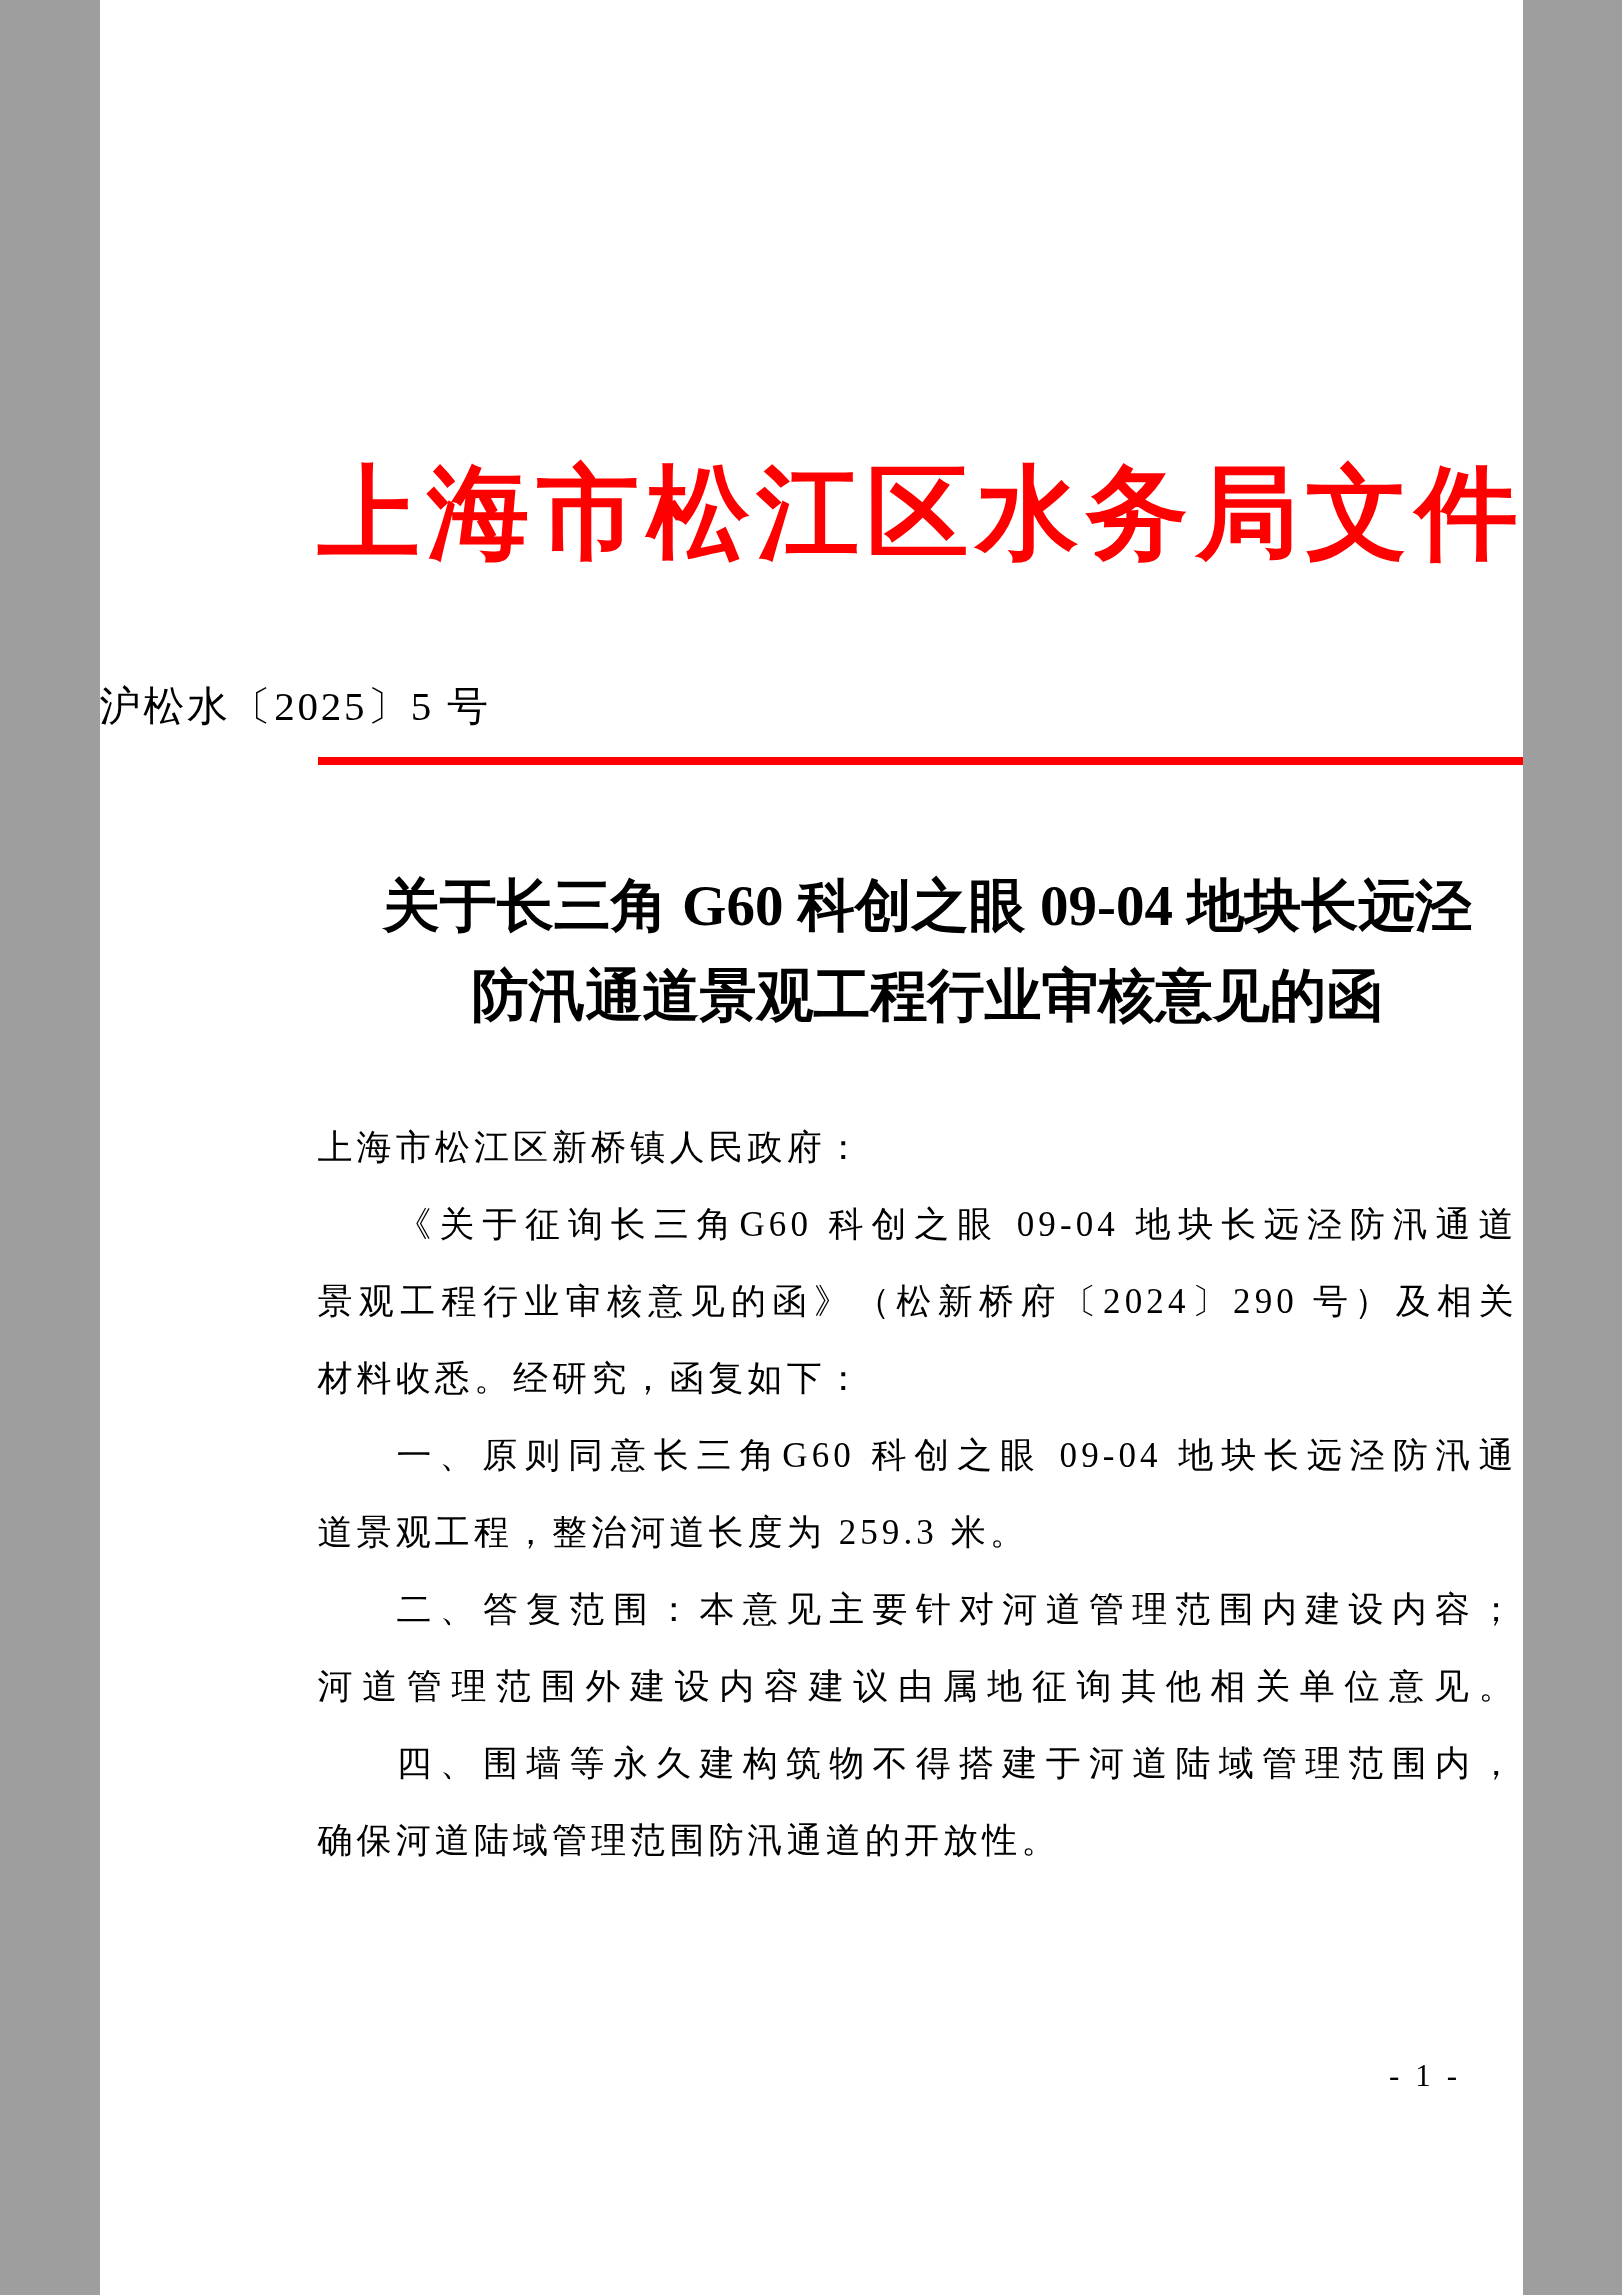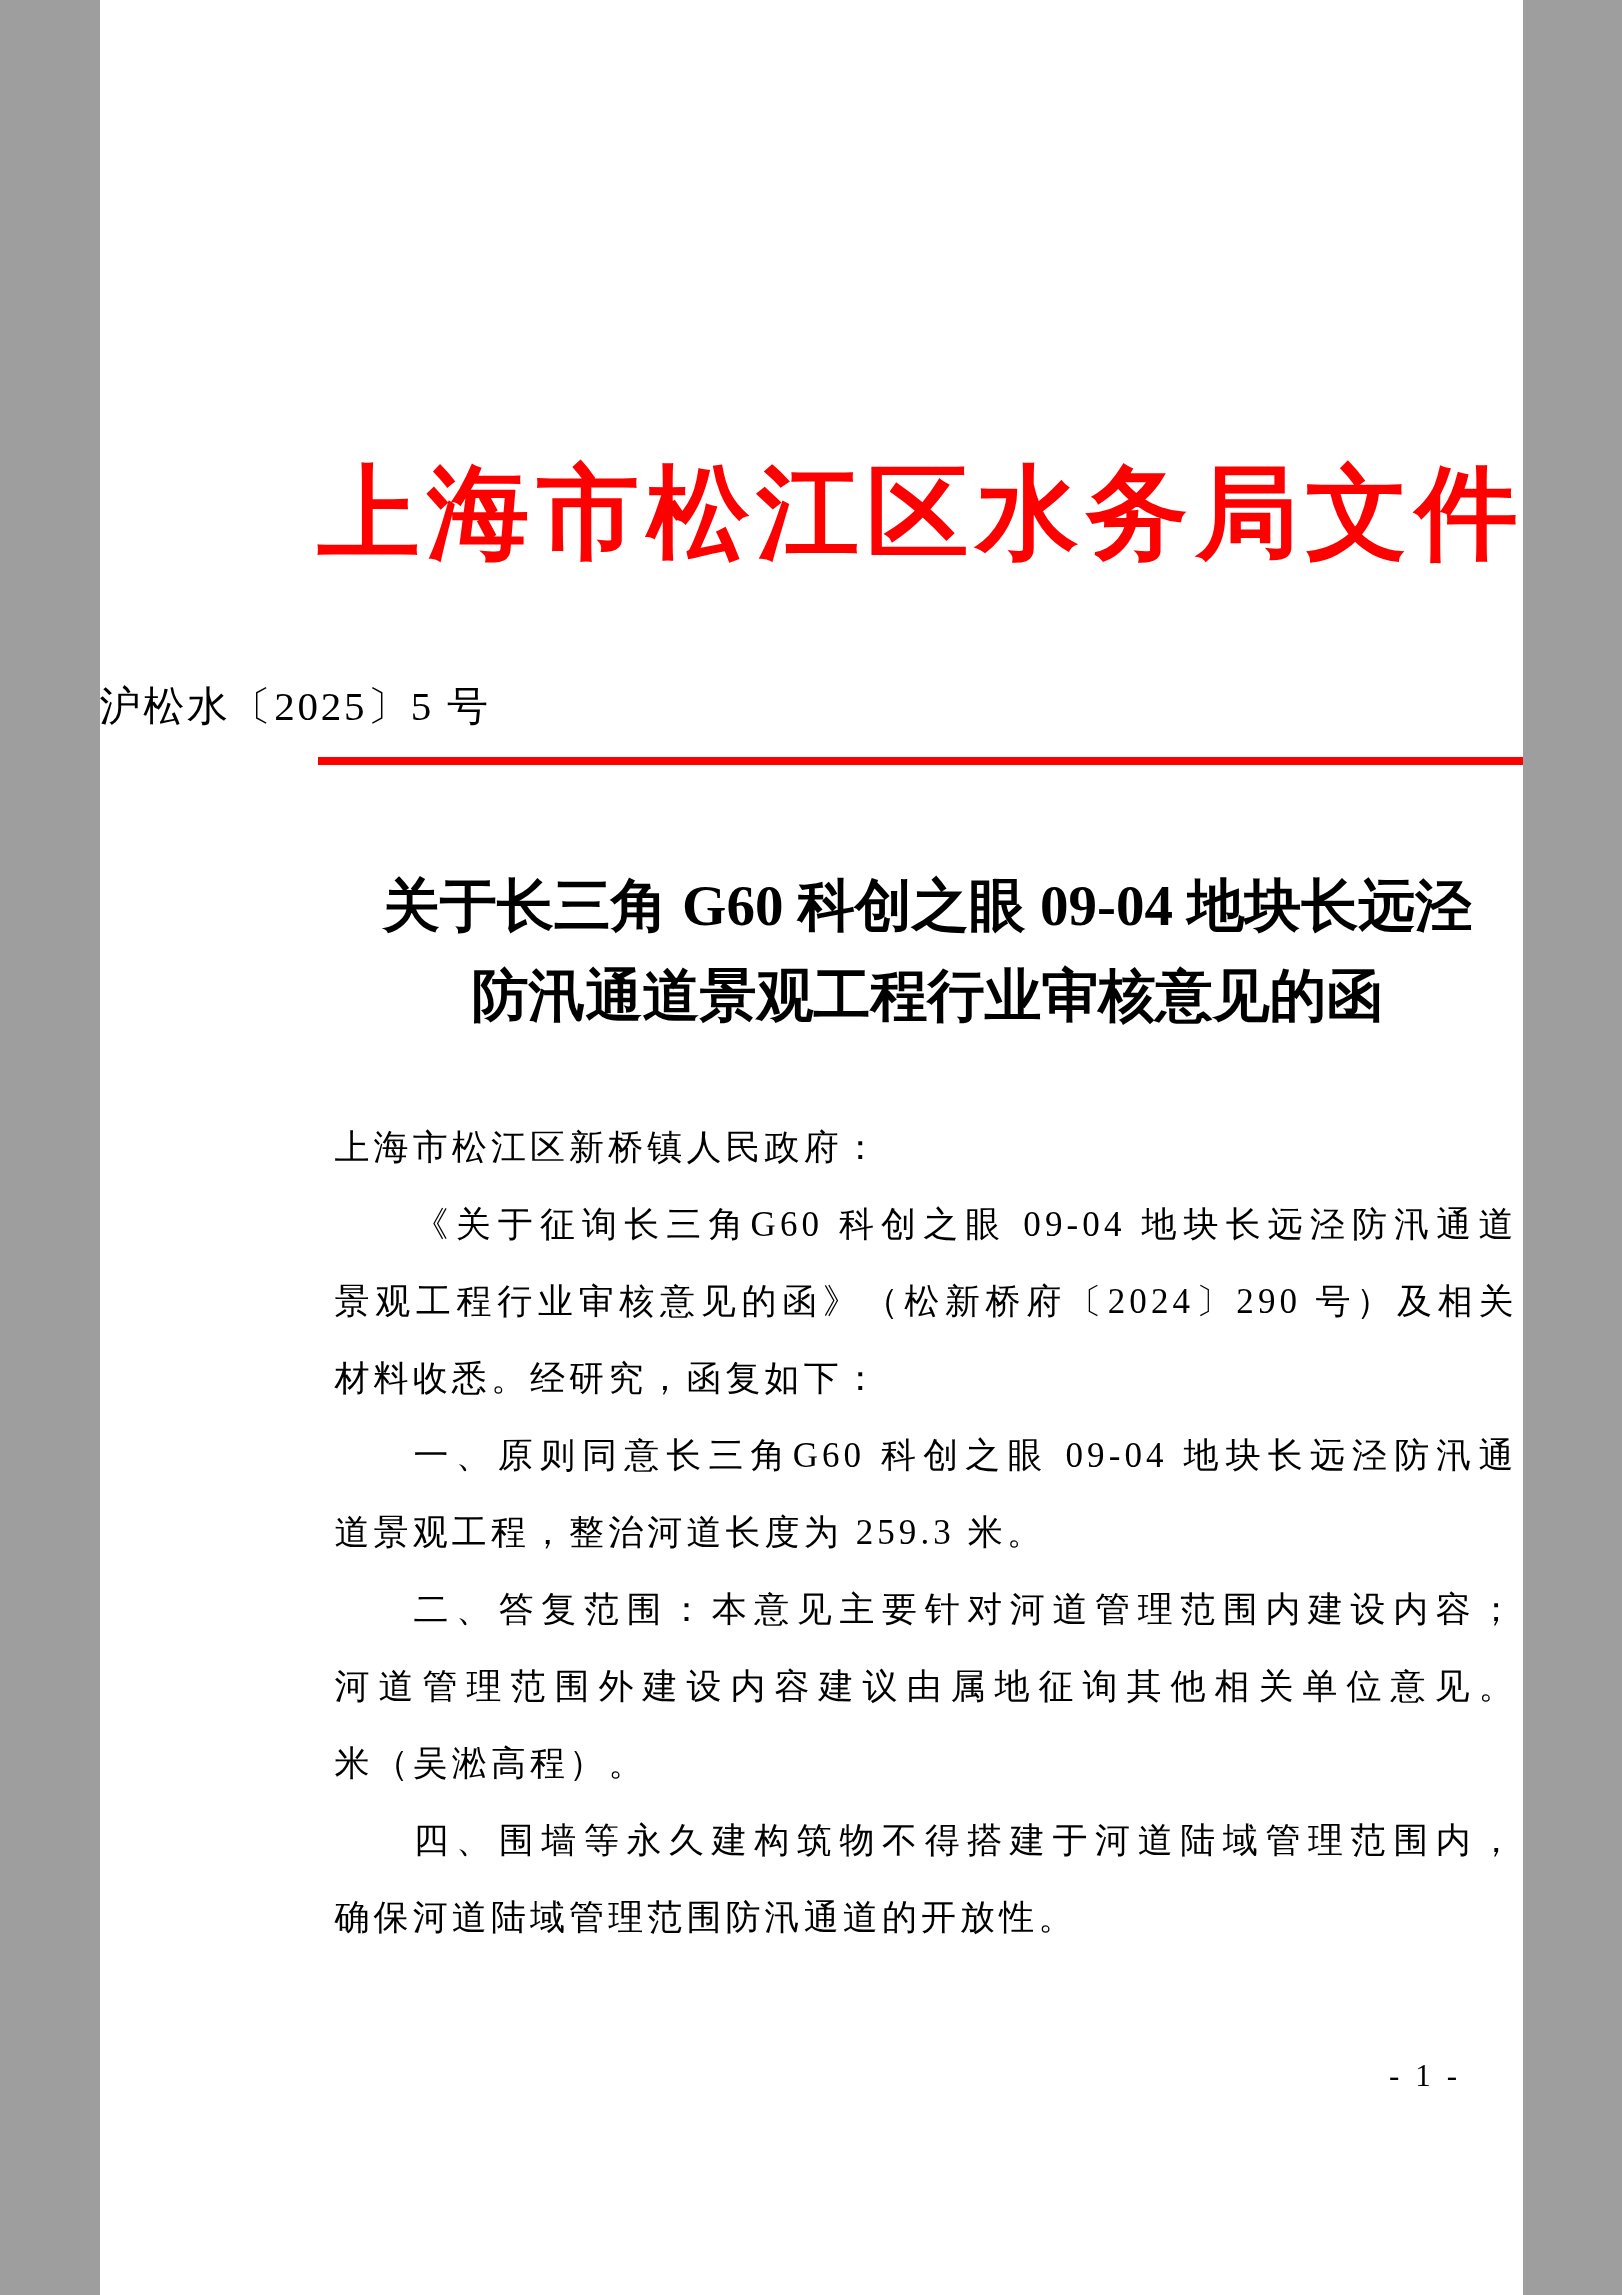--- a/index.html
+++ b/index.html
@@ -71,21 +71,20 @@
     top: 1109px;
     width: 1200px;
     font-size: 35px;
     letter-spacing: 4.1px;
   }
   .line {
     height: 77px;
     line-height: 77px;
     white-space: nowrap;
     text-justify: inter-character;
-    margin-left: 17px;
   }
   .line.indent {
     padding-left: 79px;
   }
   .line.fill {
     white-space: normal;
     text-align: justify;
     text-align-last: justify;
   }
   .line.indent.fill {
@@ -122,21 +121,20 @@
 
   <div class="body-block">
     <div class="line">上海市松江区新桥镇人民政府：</div>
     <div class="line indent fill">《关于征询长三角G60 科创之眼 09-04 地块长远泾防汛通道</div>
     <div class="line fill">景观工程行业审核意见的函》（松新桥府〔2024〕290 号）及相关</div>
     <div class="line">材料收悉。经研究，函复如下：</div>
     <div class="line indent fill">一、原则同意长三角G60 科创之眼 09-04 地块长远泾防汛通</div>
     <div class="line">道景观工程，整治河道长度为 259.3 米。</div>
     <div class="line indent fill">二、答复范围：本意见主要针对河道管理范围内建设内容；</div>
     <div class="line fill">河道管理范围外建设内容建议由属地征询其他相关单位意见。</div>
-    <div class="line">米（吴淞高程）。</div>
     <div class="line indent fill">四、围墙等永久建构筑物不得搭建于河道陆域管理范围内，</div>
     <div class="line">确保河道陆域管理范围防汛通道的开放性。</div>
   </div>
 
   <div class="page-number">- 1 -</div>
 
 </div>
 
 
 </body></html>

